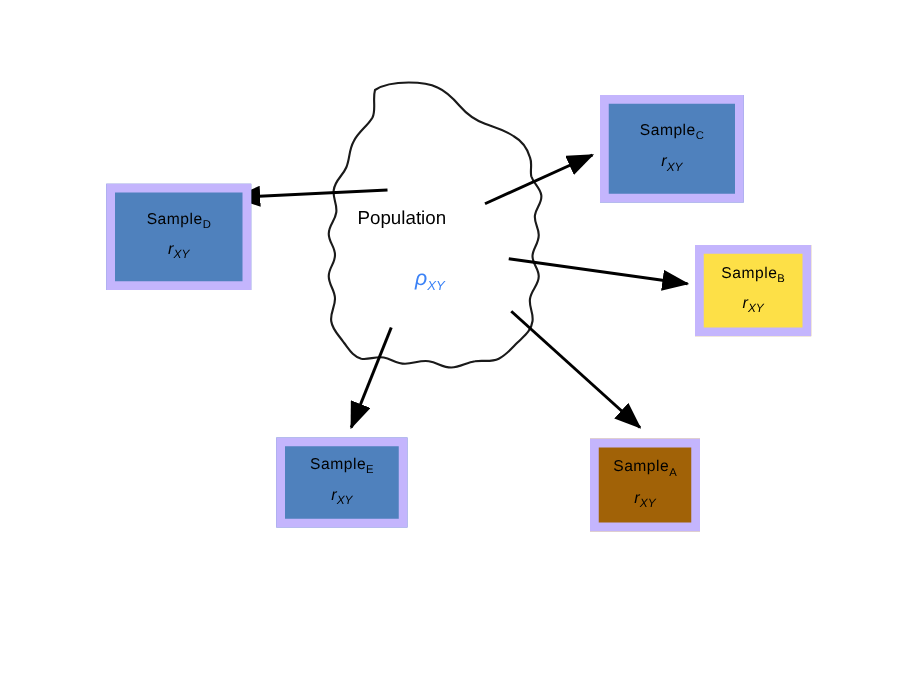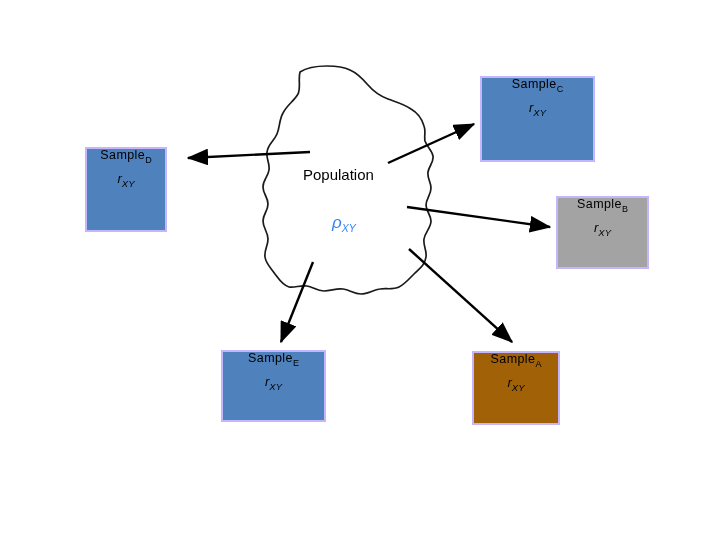--- a/index.html
+++ b/index.html
@@ -20,24 +20,25 @@
   #vector-layer {
     position: absolute;
     left: 0;
     top: 0;
     width: 720px;
     height: 540px;
   }
   .sample-box {
     position: absolute;
     box-sizing: border-box;
-    border: 2px solid #c4b5fd;
+    border: 7px solid #c4b5fd;
     display: flex;
     flex-direction: column;
     align-items: center;
+    justify-content: center;
     color: #000000;
     text-align: center;
   }
   .sample-title {
     font-size: 12.5px;
     letter-spacing: 0.4px;
     line-height: 1.1;
     white-space: nowrap;
   }
   .sample-title .sub {
@@ -57,21 +58,20 @@
     font-style: italic;
     vertical-align: sub;
   }
   #population-label {
     position: absolute;
     left: 286px;
     top: 166px;
     font-size: 15px;
     color: #000000;
     white-space: nowrap;
-    margin-left: 17px;
   }
   #population-stat {
     position: absolute;
     left: 332px;
     top: 213px;
     font-size: 17px;
     font-style: italic;
     color: #3b82f6;
     white-space: nowrap;
   }
@@ -142,26 +142,26 @@
 
   <div id="population-label">Population</div>
 
   <div id="population-stat"><span>ρ</span><span class="sub">XY</span></div>
 
   <div class="sample-box" style="left:480px; top:76px; width:115px; height:86px; background:#4F81BD;">
     <div class="sample-title"><span>Sample</span><span class="sub">C</span></div>
     <div class="stat-label"><span>r</span><span class="sub">XY</span></div>
   </div>
 
-  <div class="sample-box" style="left:85px; top:147px; width:82px; height:85px; background:#4F81BD;">
+  <div class="sample-box" style="left:85px; top:147px; width:116px; height:85px; background:#4F81BD;">
     <div class="sample-title"><span>Sample</span><span class="sub">D</span></div>
     <div class="stat-label"><span>r</span><span class="sub">XY</span></div>
   </div>
 
-  <div class="sample-box" style="left:556px; top:196px; width:93px; height:73px; background:#a3a3a3;">
+  <div class="sample-box" style="left:556px; top:196px; width:93px; height:73px; background:#fde047;">
     <div class="sample-title"><span>Sample</span><span class="sub">B</span></div>
     <div class="stat-label"><span>r</span><span class="sub">XY</span></div>
   </div>
 
   <div class="sample-box" style="left:221px; top:350px; width:105px; height:72px; background:#4F81BD;">
     <div class="sample-title"><span>Sample</span><span class="sub">E</span></div>
     <div class="stat-label"><span>r</span><span class="sub">XY</span></div>
   </div>
 
   <div class="sample-box" style="left:472px; top:351px; width:88px; height:74px; background:#a16207;">

